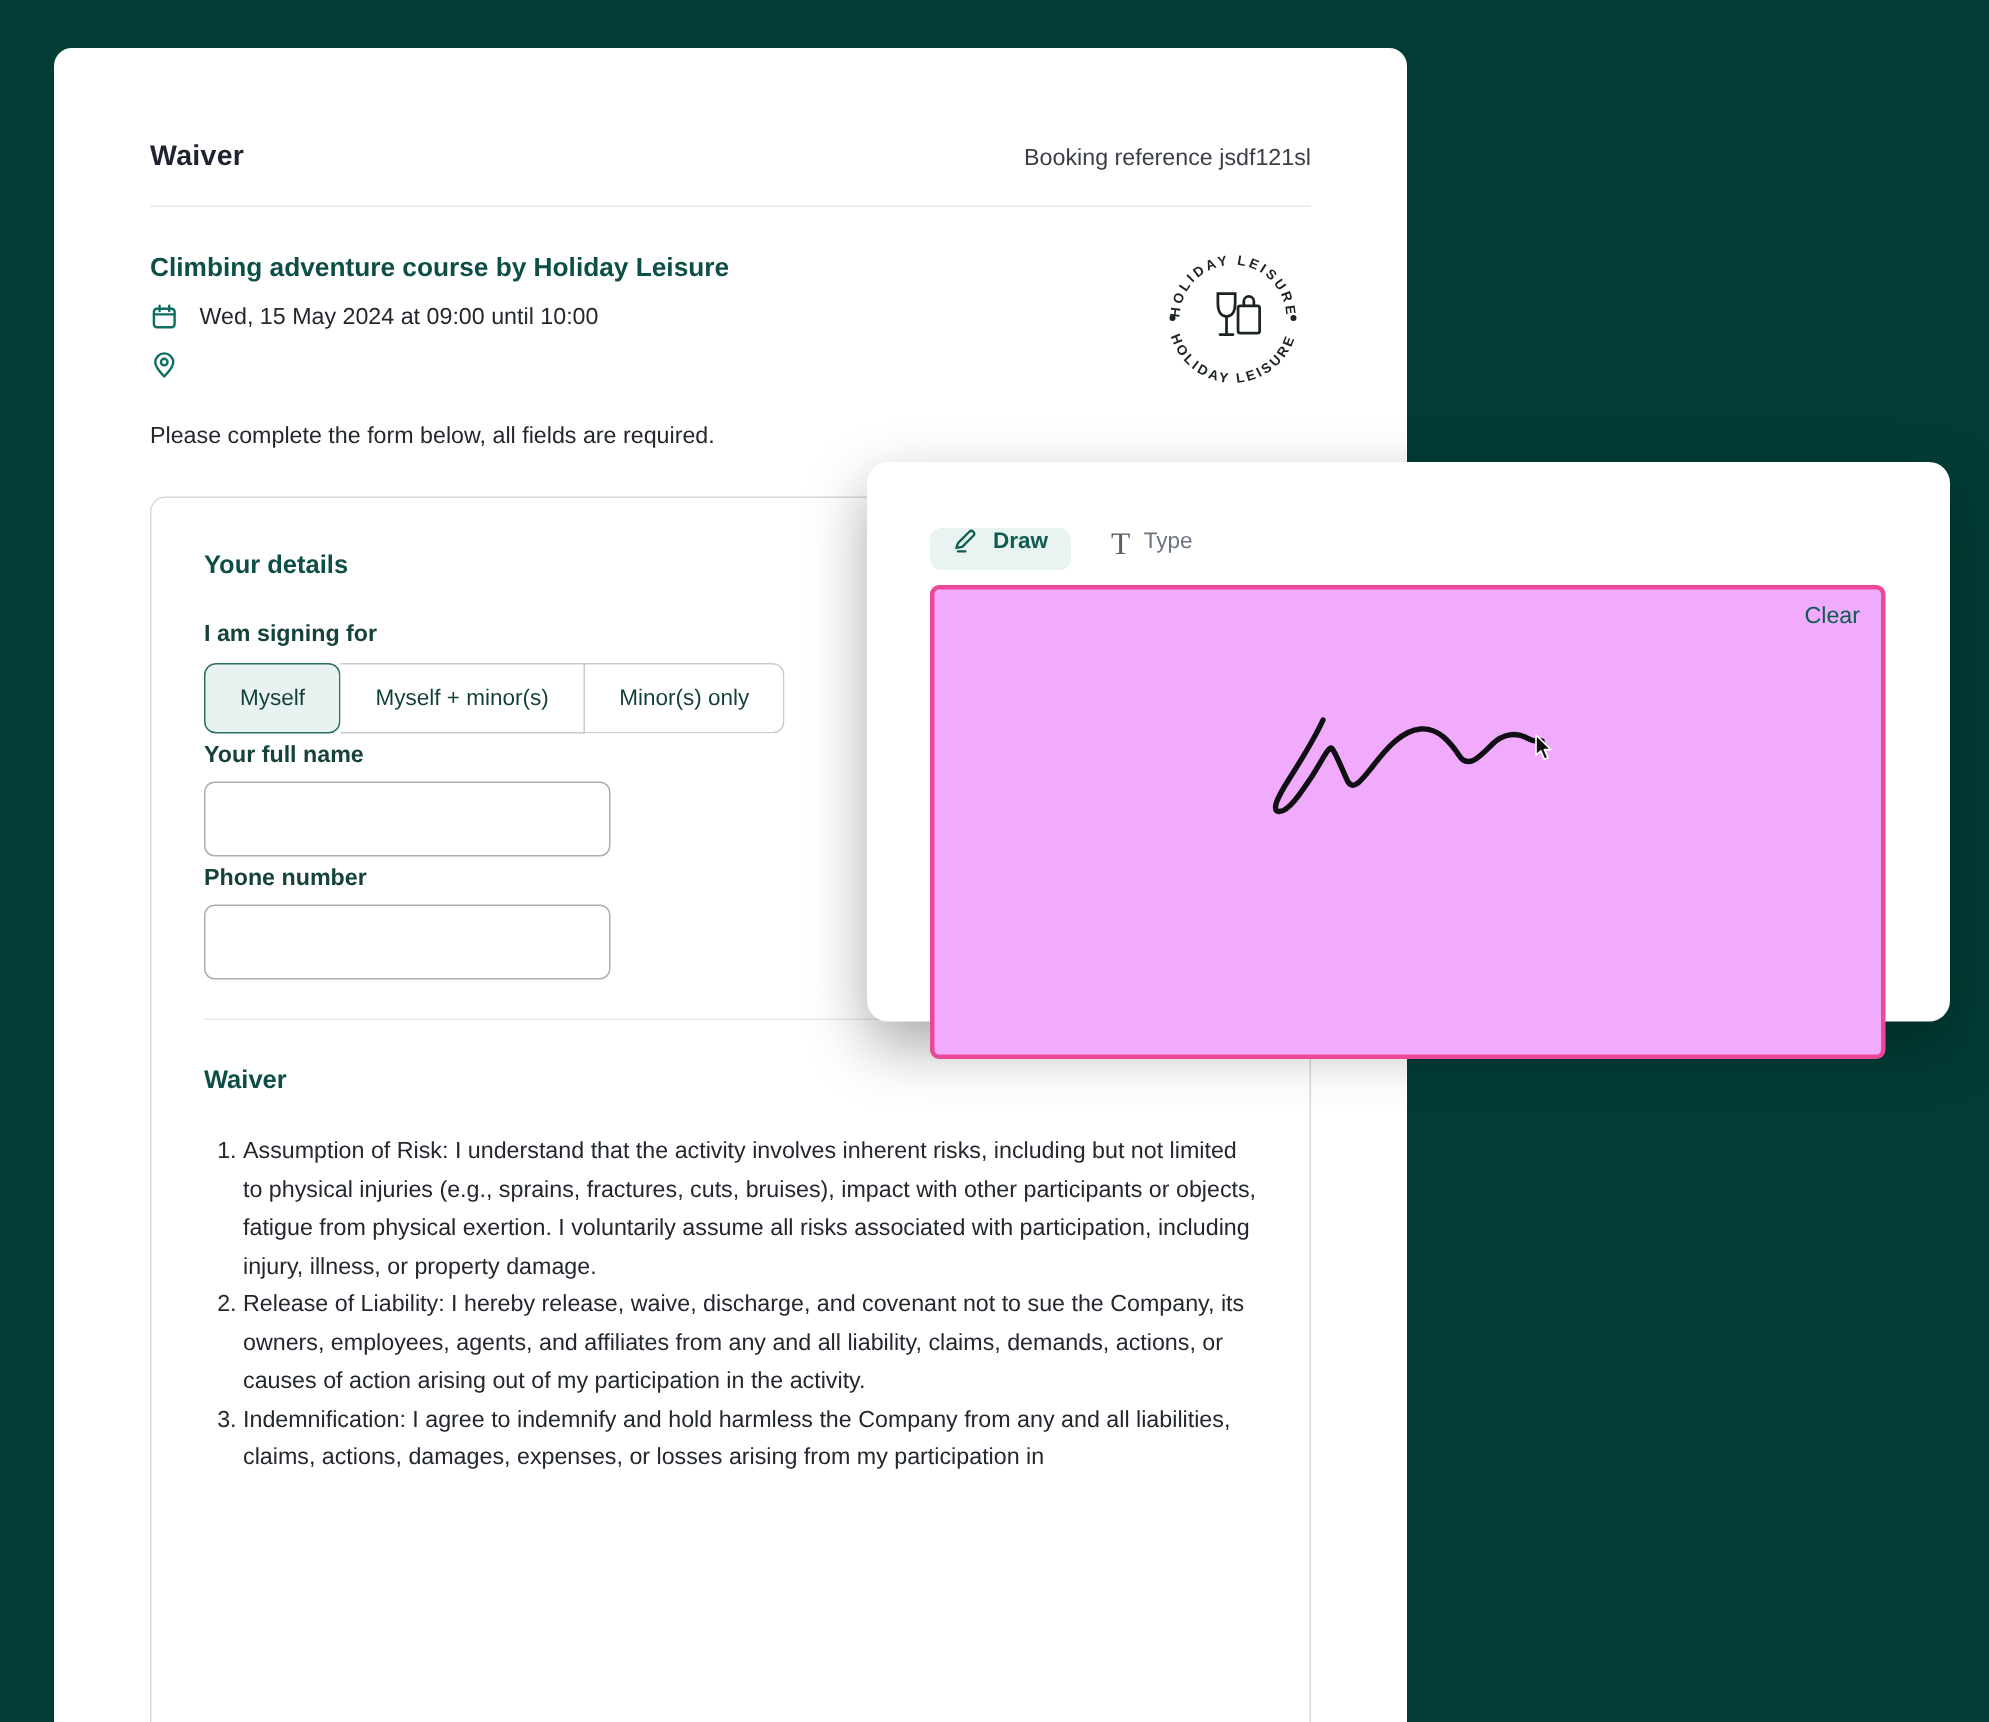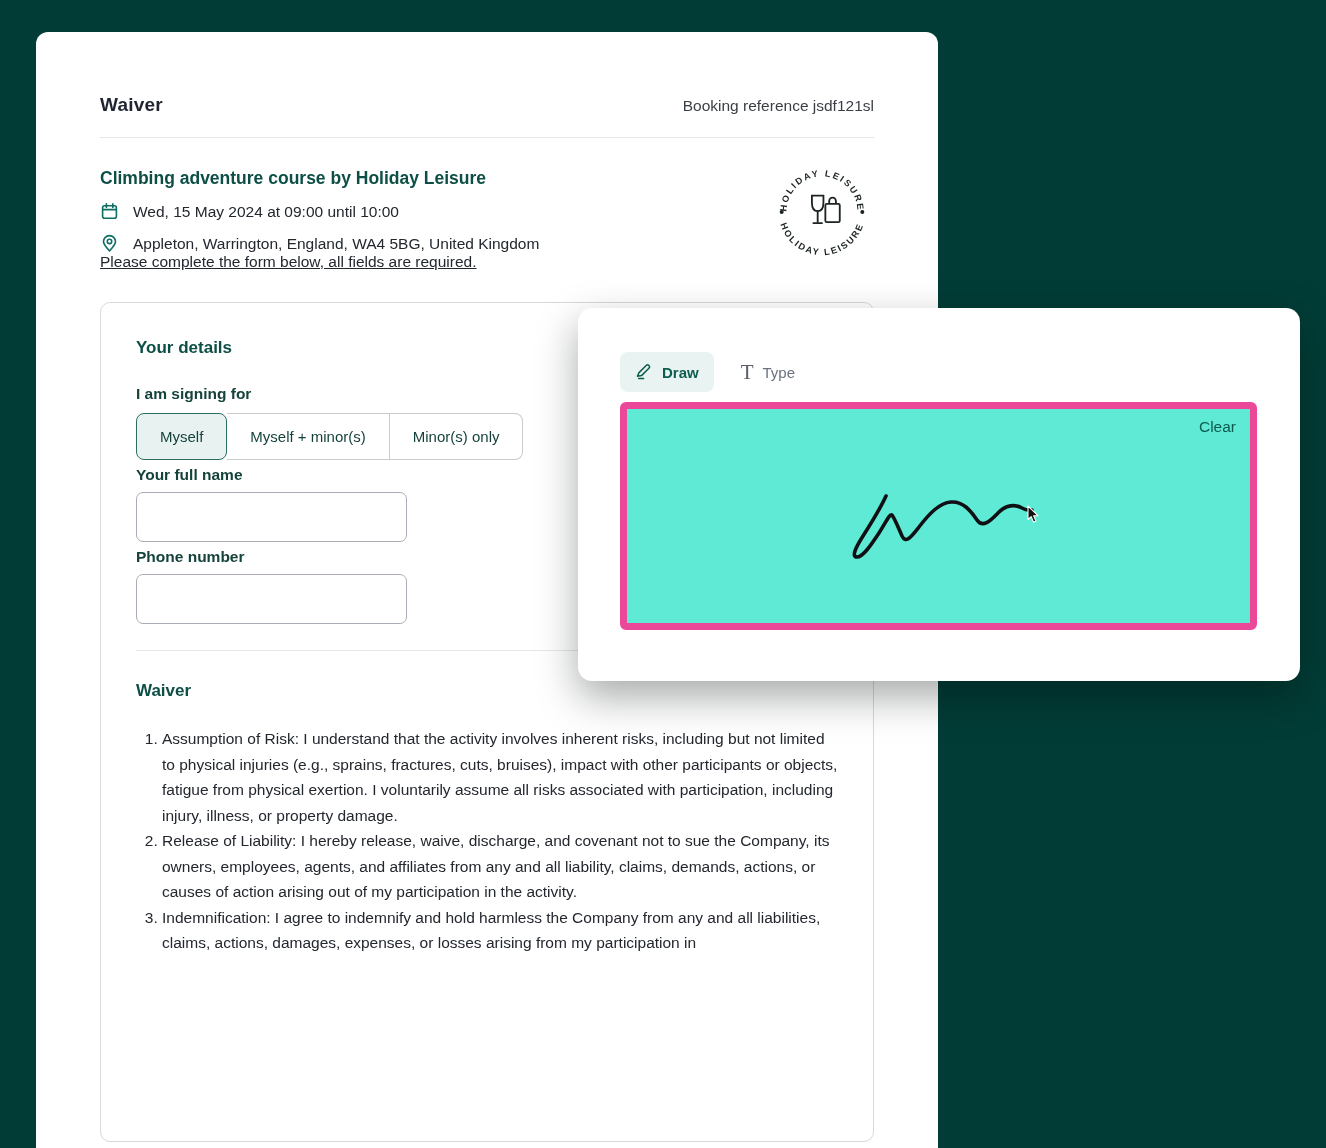--- a/index.html
+++ b/index.html
@@ -18,21 +18,21 @@
     margin-top:62px; display:flex; justify-content:space-between; align-items:baseline;
   }
   .page-title { font-size:19px; font-weight:700; color:#1f2430; letter-spacing:.2px; }
   .booking-ref { font-size:15.5px; color:#3a3f46; }
   .hdr-divider { margin-top:21px; border:none; border-top:1px solid #e6e7ea; }
   .event-title { margin-top:30px; font-size:17.5px; font-weight:700; color:#0d4f46; }
   .info-row { display:flex; align-items:center; gap:14px; margin-top:13px; }
   .info-row:first-of-type { margin-top:26px; }
   .info-row svg { flex:0 0 auto; }
   .info-text { font-size:15.5px; color:#23272e; }
-  .intro-text { font-size:15.5px; color:#23272e;text-decoration:underline; }
+  .intro-text { margin-top:29px; font-size:15.5px; color:#23272e; }
   
   .stamp { position:absolute; top:132px; right:68px; width:96px; height:96px; }
   
   .details-box {
     margin-top:31px; border:1px solid #d6d9dd; border-radius:10px;
     padding:35px 35px 60px 35px; min-height:840px;
   }
   .section-title { font-size:17px; font-weight:700; color:#0d4f46; }
   .field-label { display:block; font-size:15.5px; font-weight:700; color:#16423c; }
   .signing-label { margin-top:27px; }
@@ -61,30 +61,30 @@
     font-size:15.5px; line-height:25.5px; color:#23272e; margin-bottom:0;
   }
   
   .modal {
     position:absolute; left:578px; top:308px; width:722px; height:373px;
     background:#fff; border-radius:14px; padding:44px 42px 0 42px;
     box-shadow:0 16px 40px rgba(0,15,12,.35); z-index:10;
   }
   .tabs { display:flex; align-items:center; gap:12px; }
   .tab {
-    display:flex; align-items:center; gap:9px; height:40px; padding:0 15px;
+    display:flex; align-items:flex-start; gap:9px; height:28px; padding:0 15px;
     border:none; background:transparent; border-radius:8px; cursor:pointer;
     font-family:"Liberation Sans",sans-serif; font-size:15px;
   }
   .tab.selected { background:#e9f3f1; color:#0f5c50; font-weight:700; }
   .tab.unselected { color:#6b7280; }
   .type-glyph { font-family:"Liberation Serif",serif; font-size:21px; color:#585f66; line-height:1; }
   .sig-canvas {
-    position:relative; margin-top:10px; width:637px; height:228px;
-    background:#5eead4; border:7px solid #ec4899; border-radius:6px;
+    position:relative; margin-top:10px; width:637px; height:316px;
+    background:#f0abfc; border:3px solid #ec4899; border-radius:6px;
   }
   .clear-link {
     position:absolute; top:9px; right:14px; background:none; border:none;
     font-family:"Liberation Sans",sans-serif; font-size:15.5px; color:#0e5a50; cursor:pointer;
   }
   .sig-svg { position:absolute; left:0; top:0; }
   .cursor { position:absolute; left:400px; top:96px; }
 </style>
 </head>
 <body>
@@ -109,21 +109,20 @@
         <line x1="2.8" y1="7.6" x2="16.2" y2="7.6"></line>
       </svg>
       <div class="info-text">Wed, 15 May 2024 at 09:00 until 10:00</div>
     </div>
 
     <div class="info-row">
       <svg width="19" height="19" viewBox="0 0 19 19" fill="none" stroke="#0e6e62" stroke-width="1.6" stroke-linecap="round" stroke-linejoin="round">
         <path d="M9.5 17c3.2-3.4 6-6.4 6-9.4a6 6 0 1 0 -12 0c0 3 2.8 6 6 9.4z"></path>
         <circle cx="9.5" cy="7.4" r="2.2"></circle>
       </svg>
-      <div class="info-text">Appleton, Warrington, England, WA4 5BG, United Kingdom</div>
     </div>
 
     <div class="intro-text">Please complete the form below, all fields are required.</div>
 
     <svg class="stamp" viewBox="0 0 100 100">
       <defs>
         <path id="arcTop" d="M 13 50 A 37 37 0 0 1 87 50"></path>
         <path id="arcBottom" d="M 5 50 A 45 45 0 0 0 95 50"></path>
       </defs>
       <text font-size="9.5" font-weight="bold" letter-spacing="2" fill="#1c2422" font-family="Liberation Sans, sans-serif">

